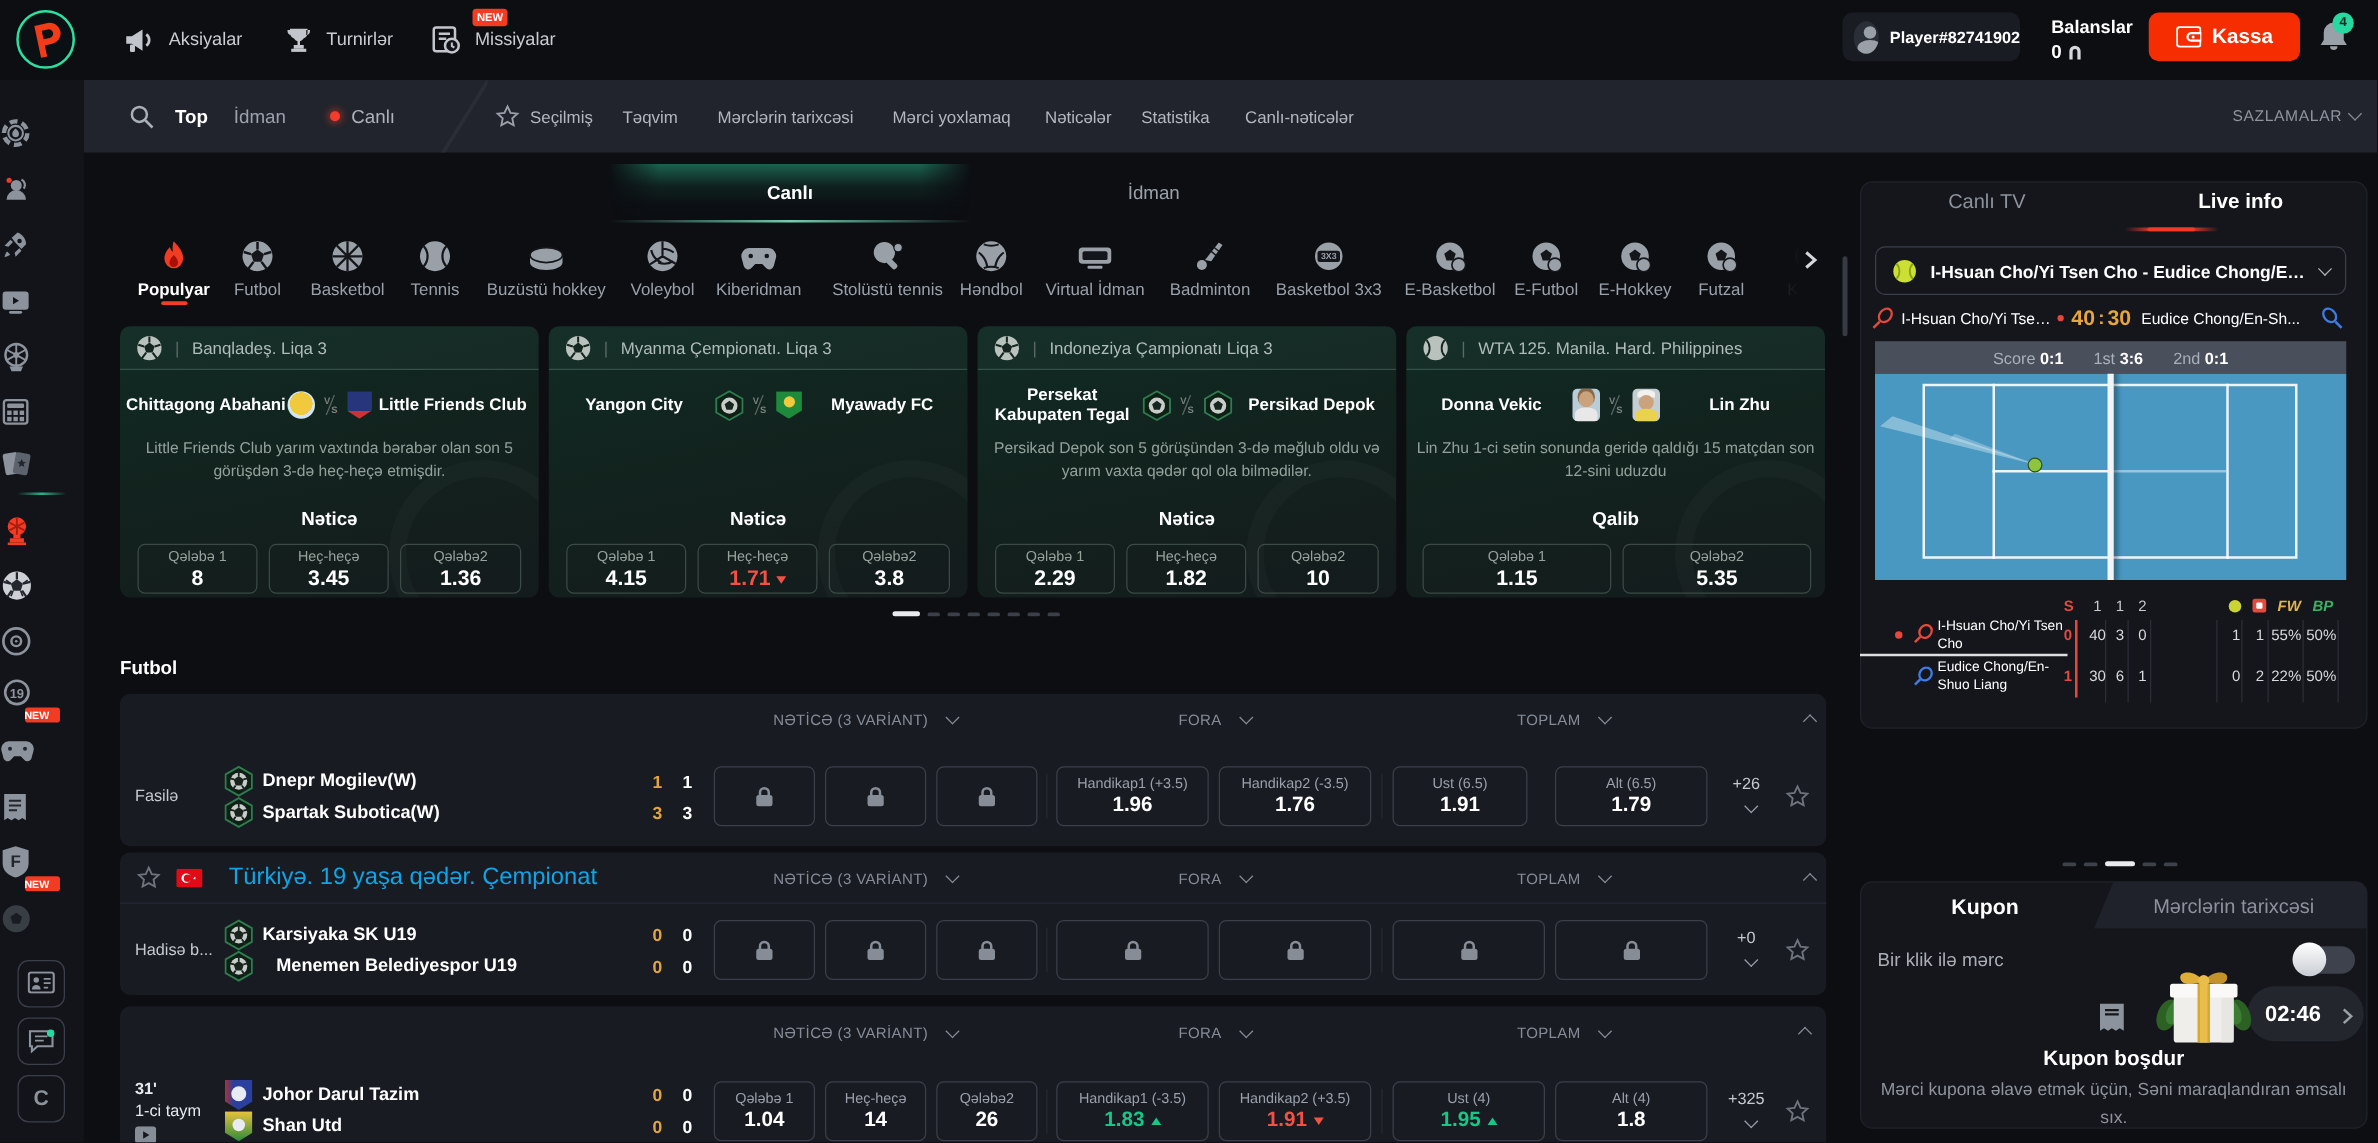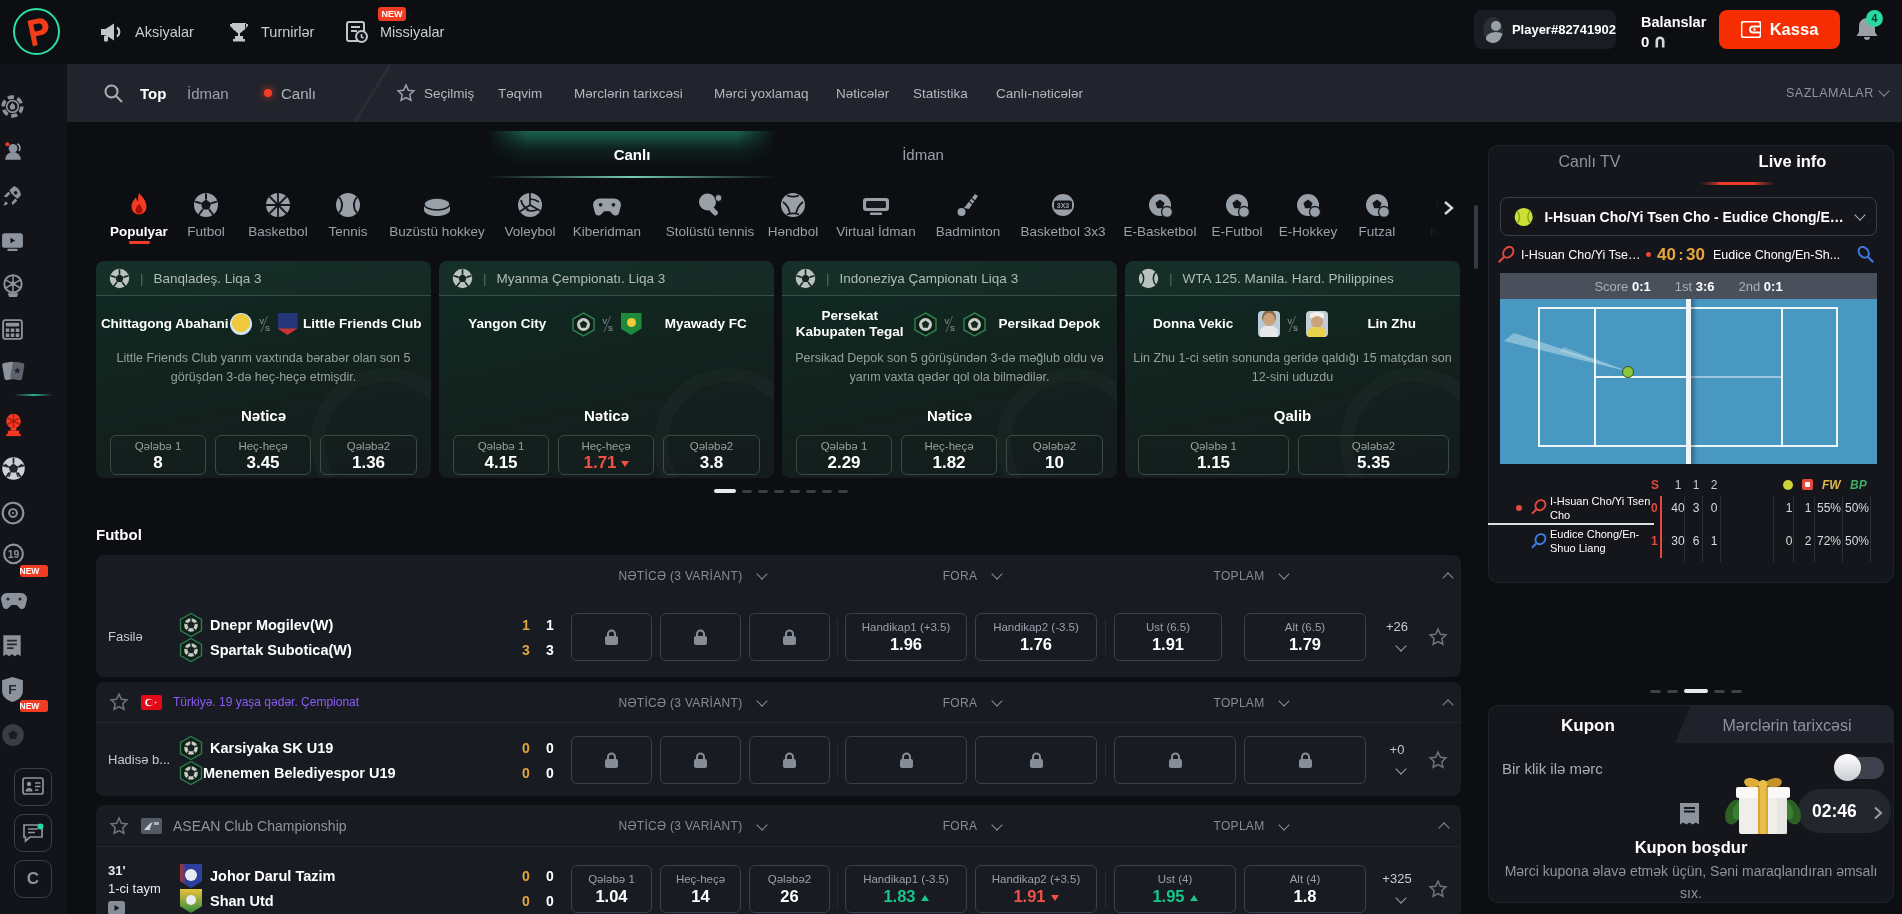--- a/index.html
+++ b/index.html
@@ -665,21 +665,21 @@
           </svg>
         </span>
         <span style="margin-left:12px;display:flex">
           <svg width="21" height="15" viewBox="0 0 21 15">
             <rect width="21" height="15" rx="2" fill="#e30a17"></rect>
             <circle cx="8" cy="7.5" r="3.8" fill="#fff"></circle>
             <circle cx="9" cy="7.5" r="3" fill="#e30a17"></circle>
             <path d="M15.7 6.7l-1.5 2.1V6.2l1.5 2.1-2.5-.8z" fill="#fff"></path>
           </svg>
         </span>
-        <span style="margin-left:11px;font-size:12px;color:#8b5cf6">Türkiyə. 19 yaşa qədər. Çempionat</span>
+        <span style="margin-left:21px;font-size:19px;color:#0ea5e9">Türkiyə. 19 yaşa qədər. Çempionat</span>
       </div>
       <div class="colh" style="top:13.5px;left:464px;width:265px;justify-content:center">NƏTİCƏ (3 VARİANT)<span style="display:inline-block;width:8px;height:8px;border-right:1.5px solid #868d98;border-bottom:1.5px solid #868d98;transform:rotate(45deg);margin-left:8px;margin-bottom:3px"></span></div>
       <div class="colh" style="top:13.5px;left:751px;width:250px;justify-content:center">FORA<span style="display:inline-block;width:8px;height:8px;border-right:1.5px solid #868d98;border-bottom:1.5px solid #868d98;transform:rotate(45deg);margin-left:8px;margin-bottom:3px"></span></div>
       <div class="colh" style="top:13.5px;left:1030px;width:250px;justify-content:center">TOPLAM<span style="display:inline-block;width:8px;height:8px;border-right:1.5px solid #868d98;border-bottom:1.5px solid #868d98;transform:rotate(45deg);margin-left:8px;margin-bottom:3px"></span></div>
       <div class="abs" style="top:12.5px;left:1348px"><span style="display:inline-block;width:8px;height:8px;border-right:1.5px solid #868d98;border-bottom:1.5px solid #868d98;transform:rotate(-135deg);margin-top:5px"></span></div>
       <div class="abs" style="left:12px;top:70.0px;width:80px">
         <div style="font-size:13px;color:#c6cad0;white-space:nowrap">Hadisə b...</div>
       </div>
       <div class="abs flex" style="left:83px;top:52.5px;height:26px;gap:7px">
         <span style="display:flex;width:24px;justify-content:center">
@@ -687,21 +687,21 @@
             <polygon points="12,1.5 22.5,7.5 22.5,18.5 12,24.5 1.5,18.5 1.5,7.5" fill="#0e2016" stroke="#2e7d4f" stroke-width="1.4"></polygon>
             <circle cx="12" cy="13" r="6.8" fill="#c8cdc9"></circle>
             <path d="M12 8.7l4 2.9-1.5 4.7h-5l-1.5-4.7z" fill="#1a241e"></path>
             <path d="M12 4.5v4.5M20 10.5l-4.3 1M17.5 20.5l-3-4M6.5 20.5l3-4M4 10.5l4.3 1" stroke="#1a241e" stroke-width="1.4"></path>
           </svg>
         </span>
         <span class="tname">Karsiyaka SK U19</span>
       </div>
       <div class="abs sc1" style="left:423px;top:57.5px">0</div>
       <div class="abs sc2" style="left:447px;top:57.5px">0</div>
-      <div class="abs flex" style="left:83px;top:77.5px;height:26px;gap:0">
+      <div class="abs flex" style="left:83px;top:77.5px;height:26px;gap:18px">
         <span style="display:flex;width:24px;justify-content:center">
           <svg width="24" height="26" viewBox="0 0 24 26">
             <polygon points="12,1.5 22.5,7.5 22.5,18.5 12,24.5 1.5,18.5 1.5,7.5" fill="#0e2016" stroke="#2e7d4f" stroke-width="1.4"></polygon>
             <circle cx="12" cy="13" r="6.8" fill="#c8cdc9"></circle>
             <path d="M12 8.7l4 2.9-1.5 4.7h-5l-1.5-4.7z" fill="#1a241e"></path>
             <path d="M12 4.5v4.5M20 10.5l-4.3 1M17.5 20.5l-3-4M6.5 20.5l3-4M4 10.5l4.3 1" stroke="#1a241e" stroke-width="1.4"></path>
           </svg>
         </span>
         <span class="tname">Menemen Belediyespor U19</span>
       </div>
@@ -751,35 +751,20 @@
           <path d="M4 7.5V5a3.5 3.5 0 017 0v2.5" stroke="#878d97" stroke-width="2" fill="none"></path>
         </svg>
       </div>
       <div class="abs" style="left:1283px;top:60.0px;width:36px;text-align:center;font-size:13px;color:#c6cad0">+0</div>
       <div class="abs" style="left:1293px;top:80.0px"><span style="display:inline-block;width:8px;height:8px;border-right:1.5px solid #9aa0aa;border-bottom:1.5px solid #9aa0aa;transform:rotate(45deg);margin-left:8px;margin-bottom:3px"></span></div>
       <div class="abs" style="left:1332px;top:68.0px"><svg width="20" height="20" viewBox="0 0 24 24">
           <path d="M12 2.5l2.9 6.2 6.6.8-4.9 4.6 1.3 6.6-5.9-3.3-5.9 3.3 1.3-6.6L2.5 9.5l6.6-.8z" fill="none" stroke="#6e747e" stroke-width="1.8"></path>
         </svg></div>
     </div>
 <div class="blk" style="top:805px;height:124px">
-      <div class="blkhead" style="height:42px">
-        <span style="margin-left:13px;display:flex">
-          <svg width="20" height="20" viewBox="0 0 24 24">
-            <path d="M12 2.5l2.9 6.2 6.6.8-4.9 4.6 1.3 6.6-5.9-3.3-5.9 3.3 1.3-6.6L2.5 9.5l6.6-.8z" fill="none" stroke="#6e747e" stroke-width="1.8"></path>
-          </svg>
-        </span>
-        <span style="margin-left:12px;display:flex">
-          <svg width="21" height="16" viewBox="0 0 21 16">
-            <rect width="21" height="16" rx="2" fill="#545a64"></rect>
-            <path d="M3 12c3-4 6-7 9-8-2 3-3 6-3 8z" fill="#cfd3d8"></path>
-            <rect x="13" y="4" width="5" height="3" fill="#aab0b8"></rect>
-          </svg>
-        </span>
-        <span style="margin-left:11px;font-size:14px;color:#8f959e">ASEAN Club Championship</span>
-      </div>
       <div class="colh" style="top:14.0px;left:464px;width:265px;justify-content:center">NƏTİCƏ (3 VARİANT)<span style="display:inline-block;width:8px;height:8px;border-right:1.5px solid #868d98;border-bottom:1.5px solid #868d98;transform:rotate(45deg);margin-left:8px;margin-bottom:3px"></span></div>
       <div class="colh" style="top:14.0px;left:751px;width:250px;justify-content:center">FORA<span style="display:inline-block;width:8px;height:8px;border-right:1.5px solid #868d98;border-bottom:1.5px solid #868d98;transform:rotate(45deg);margin-left:8px;margin-bottom:3px"></span></div>
       <div class="colh" style="top:14.0px;left:1030px;width:250px;justify-content:center">TOPLAM<span style="display:inline-block;width:8px;height:8px;border-right:1.5px solid #868d98;border-bottom:1.5px solid #868d98;transform:rotate(45deg);margin-left:8px;margin-bottom:3px"></span></div>
       <div class="abs" style="top:13.0px;left:1344px"><span style="display:inline-block;width:8px;height:8px;border-right:1.5px solid #868d98;border-bottom:1.5px solid #868d98;transform:rotate(-135deg);margin-top:5px"></span></div>
       <div class="abs" style="left:12px;top:57.5px;width:80px">
         <div style="font-size:13px;color:#e8eaee;font-weight:bold">31'</div>
         <div style="font-size:13px;color:#e8eaee;margin-top:3px">1-ci taym</div>
         <div style="margin-top:5px"><svg width="17" height="14" viewBox="0 0 17 14">
             <rect width="17" height="14" rx="3" fill="#878d97"></rect>
             <path d="M6.5 4l5 3-5 3z" fill="#16181e"></path>
@@ -929,21 +914,21 @@
           <ellipse cx="13.5" cy="8" rx="6" ry="7" fill="none" stroke="#3d7de5" stroke-width="2.4" transform="rotate(40 13.5 8)"></ellipse>
           <path d="M8 13.5L2.5 19" stroke="#3d7de5" stroke-width="2.6"></path>
         </svg></div>
   <div class="abs" style="left:62px;top:57px;color:#fff;line-height:14px;font-size:11px">Eudice Chong/En-<br>Shuo Liang</div>
   <div class="abs" style="left:163px;top:64px;color:#e5483d;font-weight:bold">1</div>
   <div class="abs" style="left:181px;top:64px;color:#d7dade;width:18px;text-align:center">30</div>
   <div class="abs" style="left:199px;top:64px;color:#d7dade;width:18px;text-align:center">6</div>
   <div class="abs" style="left:217px;top:64px;color:#d7dade;width:18px;text-align:center">1</div>
   <div class="abs" style="left:292px;top:64px;color:#d7dade;width:18px;text-align:center">0</div>
   <div class="abs" style="left:311px;top:64px;color:#d7dade;width:18px;text-align:center">2</div>
-  <div class="abs" style="left:328px;top:64px;color:#d7dade;width:26px;text-align:center">72%</div>
+  <div class="abs" style="left:328px;top:64px;color:#d7dade;width:26px;text-align:center">22%</div>
   <div class="abs" style="left:356px;top:64px;color:#d7dade;width:26px;text-align:center">50%</div>
 </div>
 
 
 <div class="abs flex" style="left:1650px;top:689px;gap:6px">
  <span style="width:11px;height:3px;background:#3c414a;border-radius:2px"></span>
  <span style="width:11px;height:3px;background:#3c414a;border-radius:2px"></span>
  <span style="width:24px;height:4px;background:#e8eaee;border-radius:2px"></span>
  <span style="width:11px;height:3px;background:#3c414a;border-radius:2px"></span>
  <span style="width:11px;height:3px;background:#3c414a;border-radius:2px"></span>

